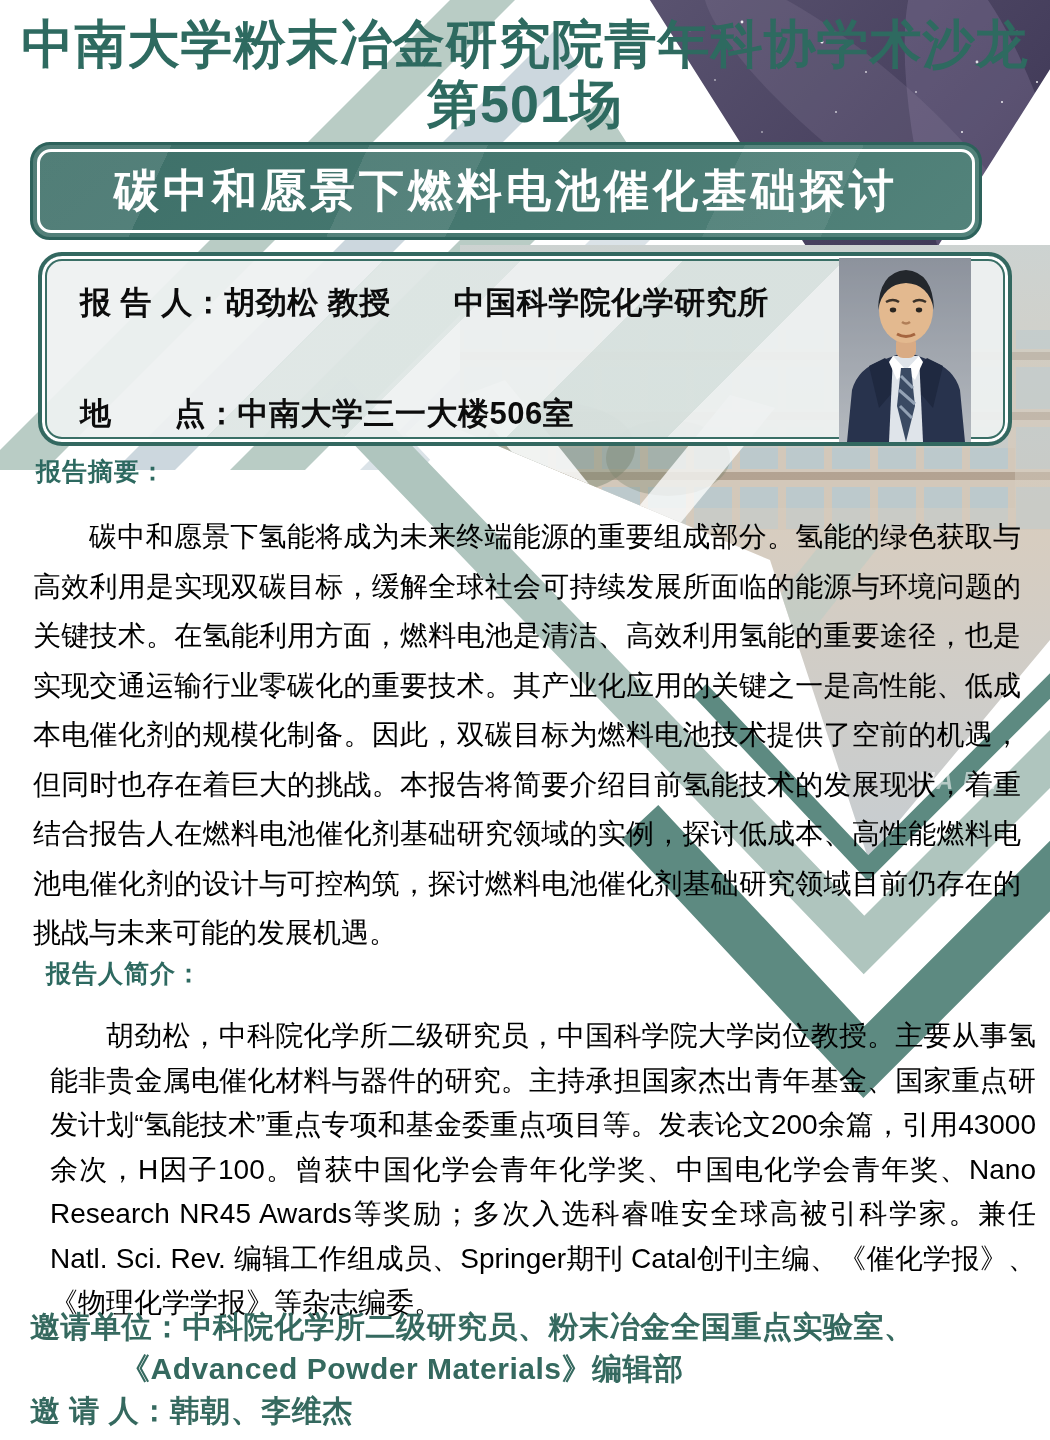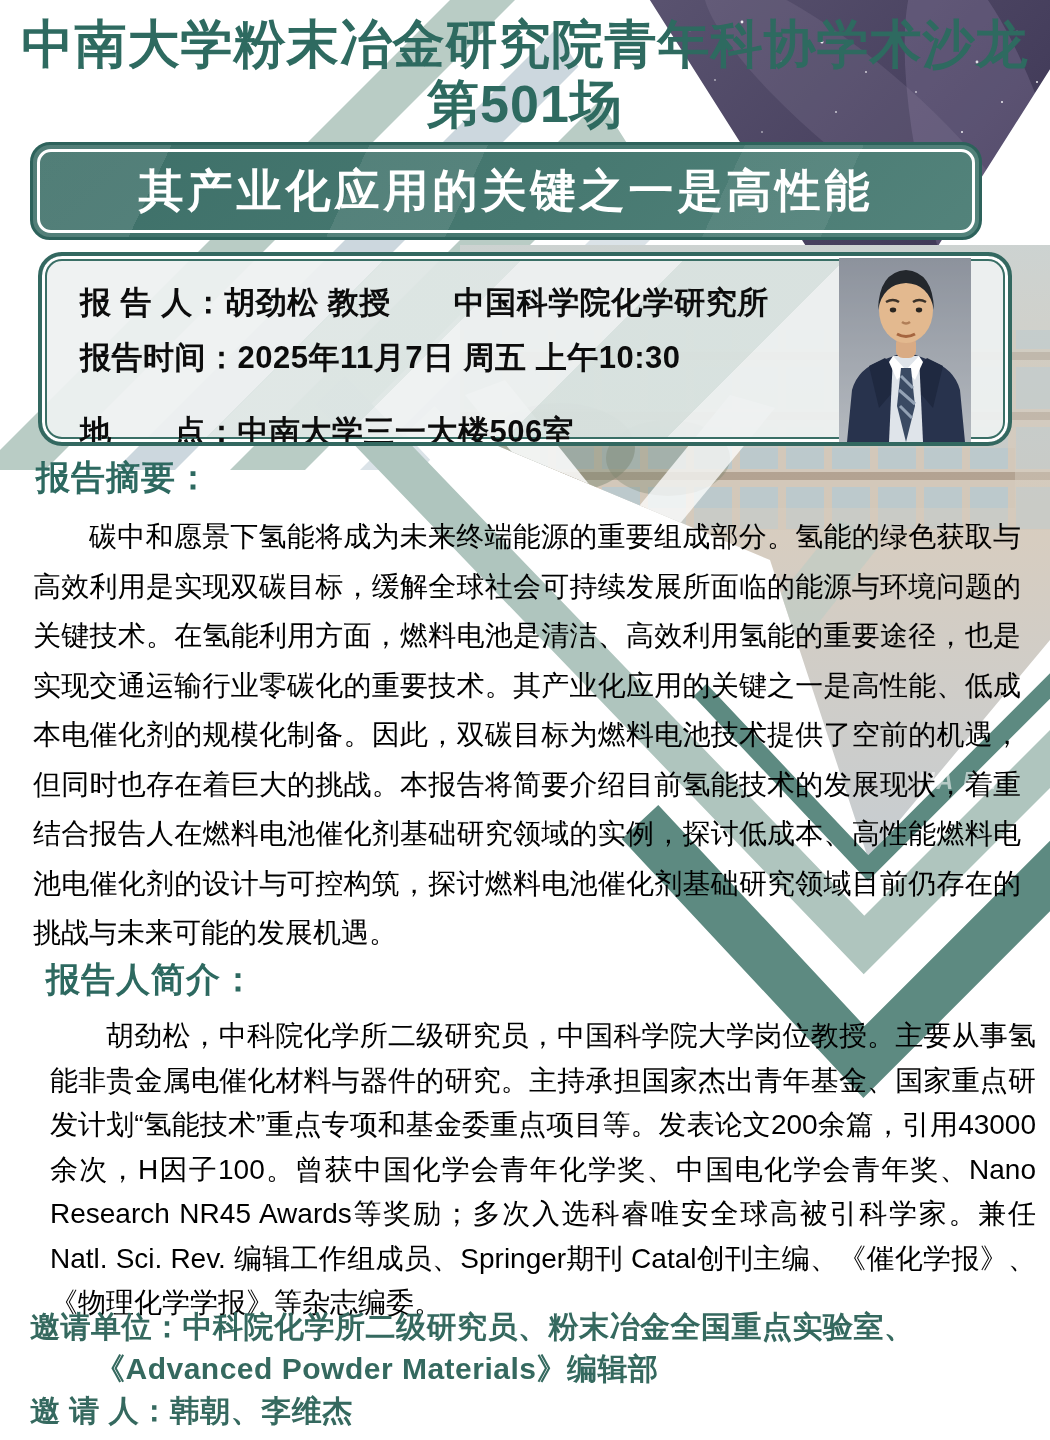--- a/index.html
+++ b/index.html
@@ -44,40 +44,40 @@
     box-shadow:inset 0 0 0 3px #ffffff, inset 0 0 0 5px #3a6f66;
     background:
       linear-gradient(315deg, rgba(171,194,186,0) 0 30%, rgba(171,194,186,0.30) 30% 44%, rgba(171,194,186,0) 44% 58%, rgba(171,194,186,0.22) 58% 70%, rgba(171,194,186,0) 70%),
       rgba(238,241,241,0.93);
     box-sizing:border-box;overflow:hidden;
   }
   .info-row{
     position:absolute;left:22px;font-size:31px;font-weight:600;color:#0c0c0c;
     white-space:nowrap;letter-spacing:0.5px;margin-left:16px;
   }
-  .info-row.r1{top:26px;} .info-row.r2{top:81px;} .info-row.r3{top:155px;}
+  .info-row.r1{top:26px;} .info-row.r2{top:81px;} .info-row.r3{top:137px;}
   .headshot{
     position:absolute;left:797px;top:2px;width:132px;height:184px;
     background:#9aa0ab;overflow:hidden;
   }
   
   .sec-heading{
-    font-size:34px;font-weight:800;color:#2d6960;letter-spacing:1px;white-space:nowrap;
+    font-size:25px;font-weight:800;color:#2d6960;letter-spacing:1px;white-space:nowrap;
   }
   .abstract-heading{left:36px;top:455px;}
   .bio-heading{left:46px;top:957px;}
   .para{
     color:#000;font-weight:500;text-align:justify;text-indent:2em;
   }
   .abstract-body{left:33px;top:512px;width:988px;font-size:28px;line-height:49.5px;}
   .bio-body{left:50px;top:1014px;width:986px;font-size:28px;line-height:44.5px;}
   
   .footer{left:30px;top:1306px;width:990px;color:#35695f;font-weight:800;}
   .footer-line{font-size:30px;line-height:42px;white-space:nowrap;letter-spacing:0.5px;}
-  .footer-line.indent{margin-left:65px;}
+  .footer-line.indent{margin-left:90px;}
   
   .watermark{
     left:918px;top:768px;font-size:23px;font-weight:700;font-style:italic;
     color:rgba(255,255,255,0.55);letter-spacing:2px;z-index:1;
   }
 </style>
 </head>
 <body>
 
 <div class="poster">
@@ -176,27 +176,26 @@
 
   <div class="layer watermark">NA PHO</div>
 
   <div class="layer main-title">
     <div>中南大学粉末冶金研究院青年科协学术沙龙</div>
     <div>第501场</div>
   </div>
 
   <div class="layer topic-banner">
     <div class="topic-inner">
-      <span class="topic-text">其产业化应用的关键之一是高性能</span>
+      <span class="topic-text">碳中和愿景下燃料电池催化基础探讨</span>
     </div>
   </div>
 
   <div class="layer info-box">
     <div class="info-row r1">报 告 人：胡劲松 教授　　中国科学院化学研究所</div>
-    <div class="info-row r2">报告时间：2025年11月7日 周五 上午10:30</div>
     <div class="info-row r3">地　　点：中南大学三一大楼506室</div>
     <div class="headshot">
       <svg width="132" height="184" viewBox="0 0 132 184">
         <rect width="132" height="184" fill="url(#hsBg)"></rect>
         <rect width="132" height="184" fill="#8d929d" opacity="0.25"></rect>
 
         <path d="M8,184 L13,132 Q19,110 44,102 L60,96 L74,96 L90,102 Q115,110 121,132 L126,184 Z" fill="#28334d"></path>
         <path d="M46,100 L66,120 L40,150 L30,108 Z" fill="#1f2940"></path>
         <path d="M88,100 L68,120 L94,150 L104,108 Z" fill="#1f2940"></path>
 

